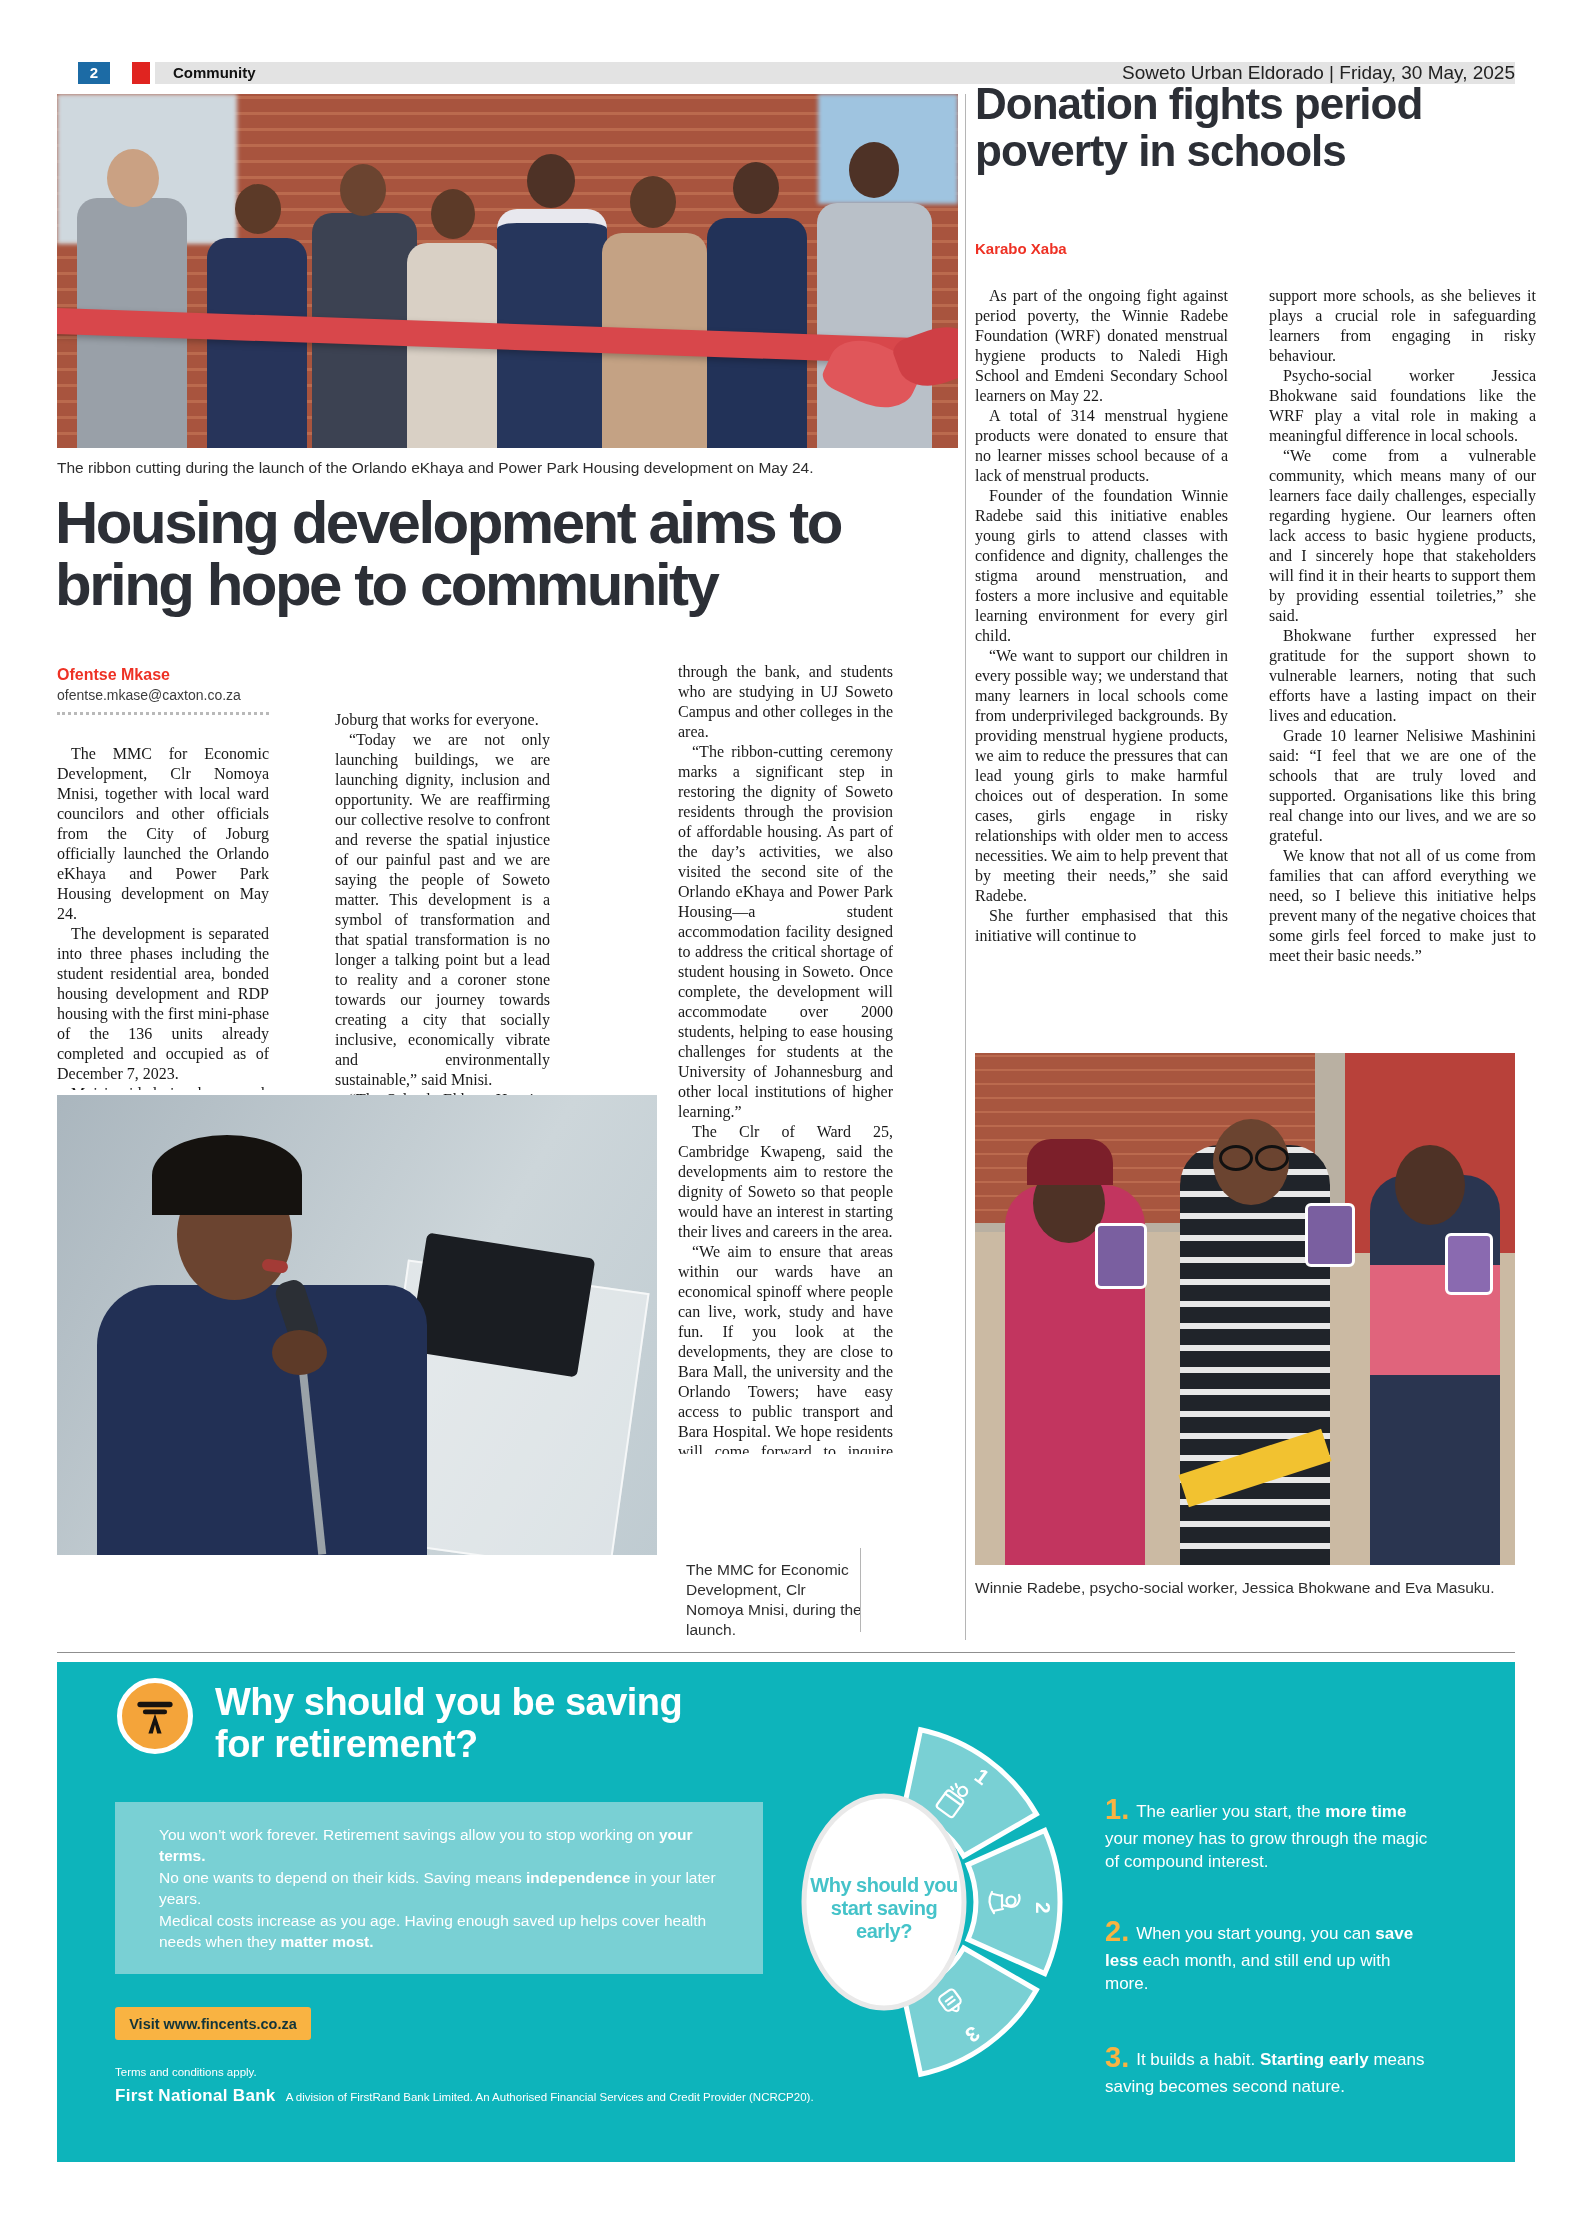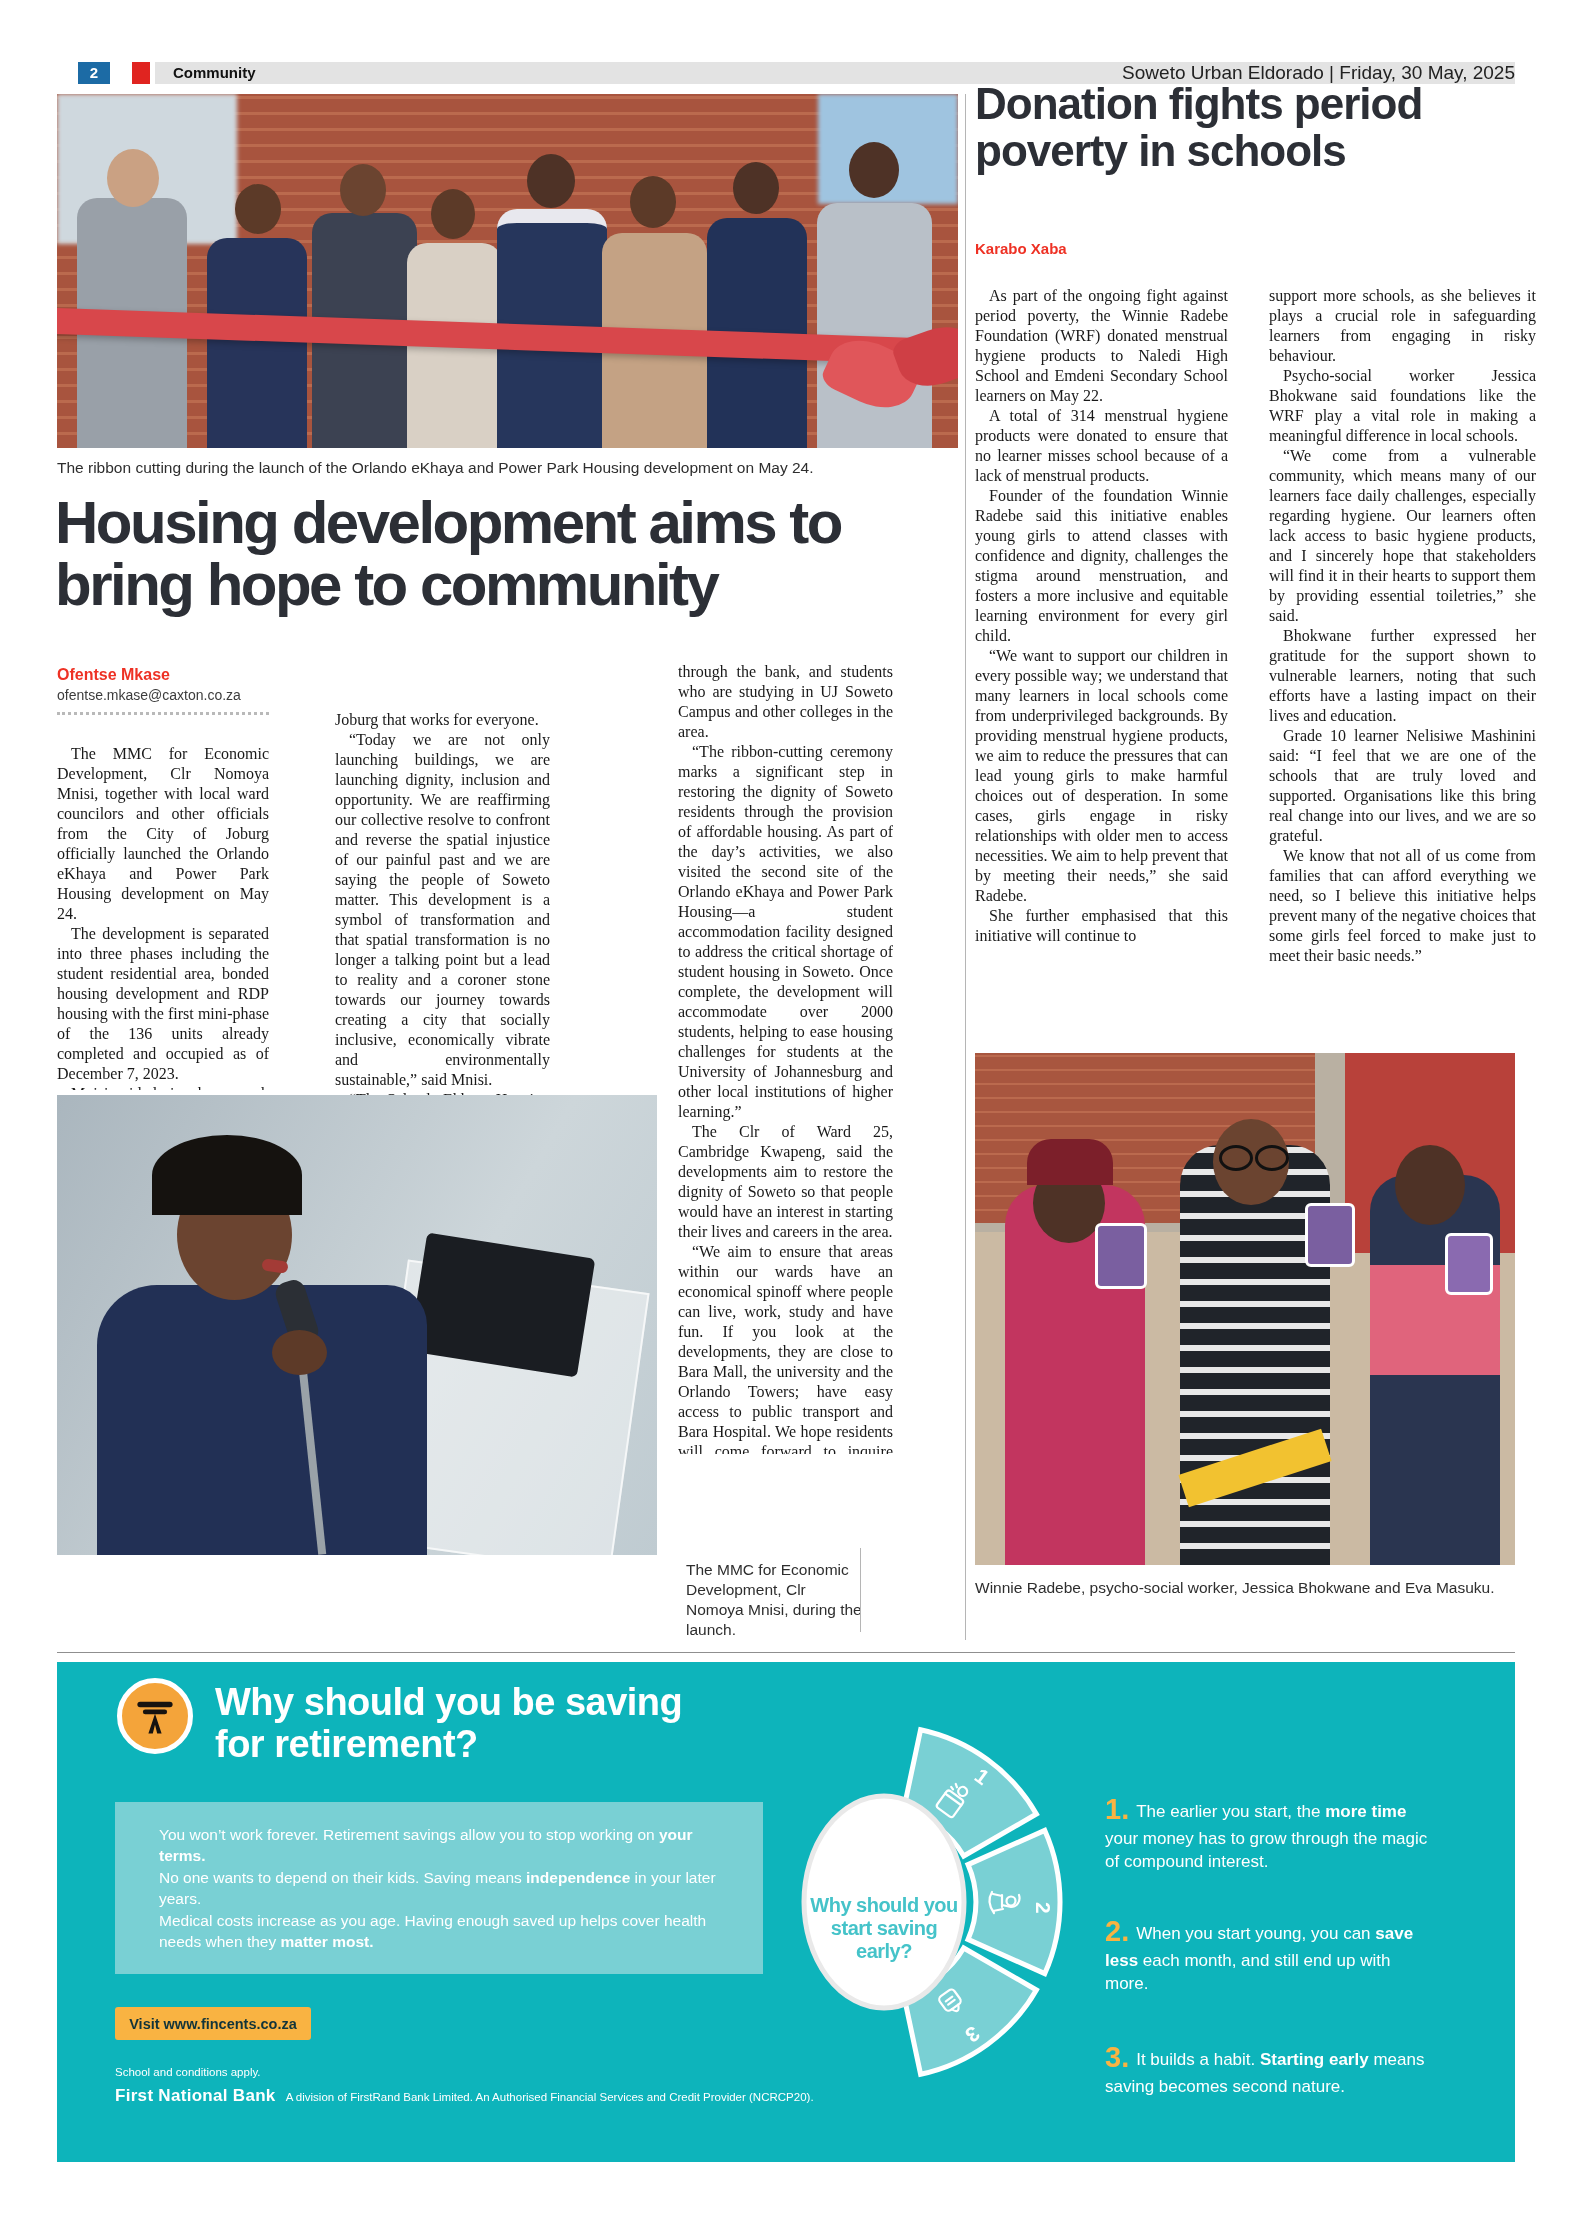--- a/index.html
+++ b/index.html
@@ -61,21 +61,21 @@
   .ad-box p{margin:0;}
   .ad-box b{font-weight:bold;}
   .ad-btn{position:absolute;left:58px;top:345px;width:196px;height:33px;background:#f9b342;color:#12343a;border:none;
           border-radius:3px;font-family:"Liberation Sans",sans-serif;font-size:14.5px;font-weight:bold;cursor:pointer;}
   .ad-terms{position:absolute;left:58px;top:404px;font-size:11.5px;}
   .ad-brandrow{position:absolute;left:58px;top:424px;}
   .ad-brand{font-size:17px;font-weight:bold;letter-spacing:.3px;}
   .ad-legal{font-size:11.5px;margin-left:10px;}
   .wheel{position:absolute;left:700px;top:35px;}
   .wheel-q{position:absolute;left:752px;top:212px;width:150px;text-align:center;color:#45c3c9;font-weight:bold;
-           font-size:20px;line-height:1.15;letter-spacing:-0.5px;margin-top:20px;}
+           font-size:20px;line-height:1.15;letter-spacing:-0.5px;}
   .ad-point{position:absolute;left:1048px;width:330px;font-size:17px;line-height:1.32;}
   .ad-point .num{font-size:29px;font-weight:bold;color:#f9b342;margin-right:7px;vertical-align:-2px;}
   .ad-point b{font-weight:bold;}
   .p1{top:96px;margin-top:32px;} .p2{top:250px;} .p3{top:376px;}
 </style>
 </head>
 <body>
 
 <div class="page">
 
@@ -198,21 +198,21 @@
     </div>
     <div class="ad-head">Why should you be saving for retirement?</div>
 
     <div class="ad-box">
         <p><span>You won’t work forever. Retirement savings allow you to stop working on </span><b>your terms.</b></p>
         <p><span>No one wants to depend on their kids. Saving means </span><b>independence</b><span> in your later years.</span></p>
         <p><span>Medical costs increase as you age. Having enough saved up helps cover health needs when they </span><b>matter most.</b></p>
       </div>
 
     <button class="ad-btn">Visit www.fincents.co.za</button>
-    <div class="ad-terms">School and conditions apply.</div>
+    <div class="ad-terms">Terms and conditions apply.</div>
     <div class="ad-brandrow">
       <span class="ad-brand">First National Bank</span><span class="ad-legal">A division of FirstRand Bank Limited. An Authorised Financial Services and Credit Provider (NCRCP20).</span>
     </div>
 
     <svg class="wheel" width="330" height="430" viewBox="0 0 330 430">
       <g fill="#79d0d4" stroke="#fff" stroke-width="5">
         <path d="M163.6,32.8 A176,176 0 0 1 279.4,117 L206.7,159 A92,92 0 0 0 146.1,115 Z"></path>
         <path d="M287.8,133.4 A176,176 0 0 1 287.8,276.6 L211,242.4 A92,92 0 0 0 211,167.6 Z"></path>
         <path d="M279.4,293 A176,176 0 0 1 163.6,377.2 L146.1,295 A92,92 0 0 0 206.7,251 Z"></path>
       </g>

